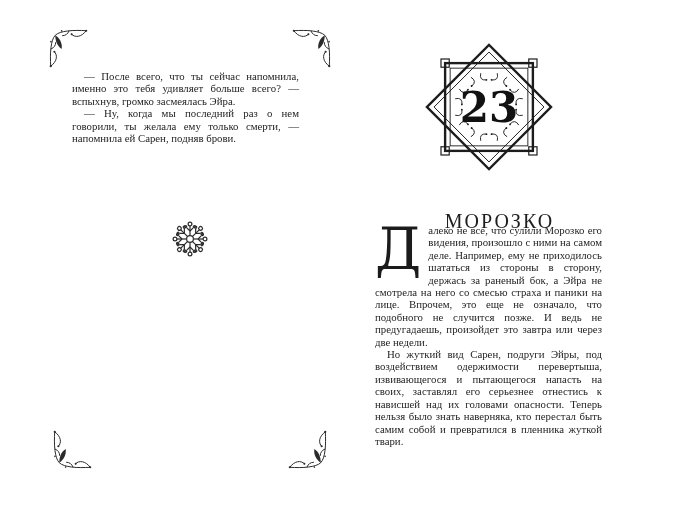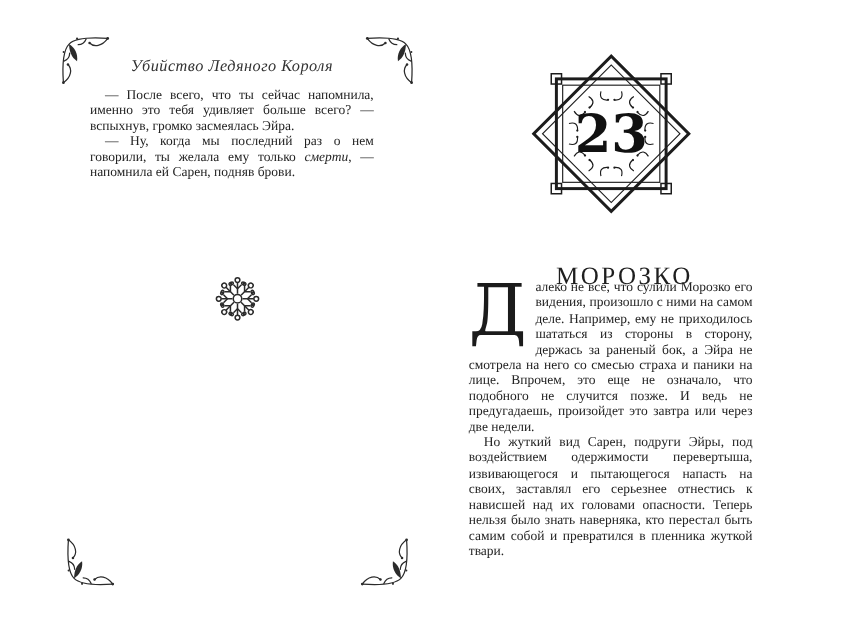--- a/index.html
+++ b/index.html
@@ -81,21 +81,21 @@
     margin:1px 7px 0 0;
     color:#1b1b1b;
   }
 
   .folio{
     position:absolute;top:412px;left:0;width:227px;
     text-align:center;
     font-size:10.5px;
     color:#2a2a2a;
   }
-  .em{font-style:italic;}
+  .em{}
 </style>
 </head>
 <body>
 
 <div class="spread">
 
   <div class="page page-left">
 
     <div class="corner tl">
       <svg viewBox="0 0 44 44" xmlns="http://www.w3.org/2000/svg">
@@ -123,21 +123,20 @@
       <svg viewBox="0 0 44 44">
           <use href="#cornerpath"></use>
         </svg>
     </div>
     <div class="corner br">
       <svg viewBox="0 0 44 44">
           <use href="#cornerpath"></use>
         </svg>
     </div>
 
-    <div class="running-title">Убийство Ледяного Короля</div>
 
     <div class="body-text">
       <p>— После всего, что ты сейчас напомнила, именно это тебя удивляет больше всего? — вспыхнув, громко засмеялась Эйра.</p>
       <p><span>— Ну, когда мы последний раз о нем говорили, ты желала ему только </span><span class="em">смерти</span><span>, — напомнила ей Сарен, подняв брови.</span></p>
     </div>
 
     <div class="snowflake">
       <svg width="40" height="40" viewBox="0 0 40 40" xmlns="http://www.w3.org/2000/svg">
         <g stroke="#2b2b2b" stroke-width="1.2" fill="none">
           <circle cx="20" cy="20" r="3.4"></circle>

